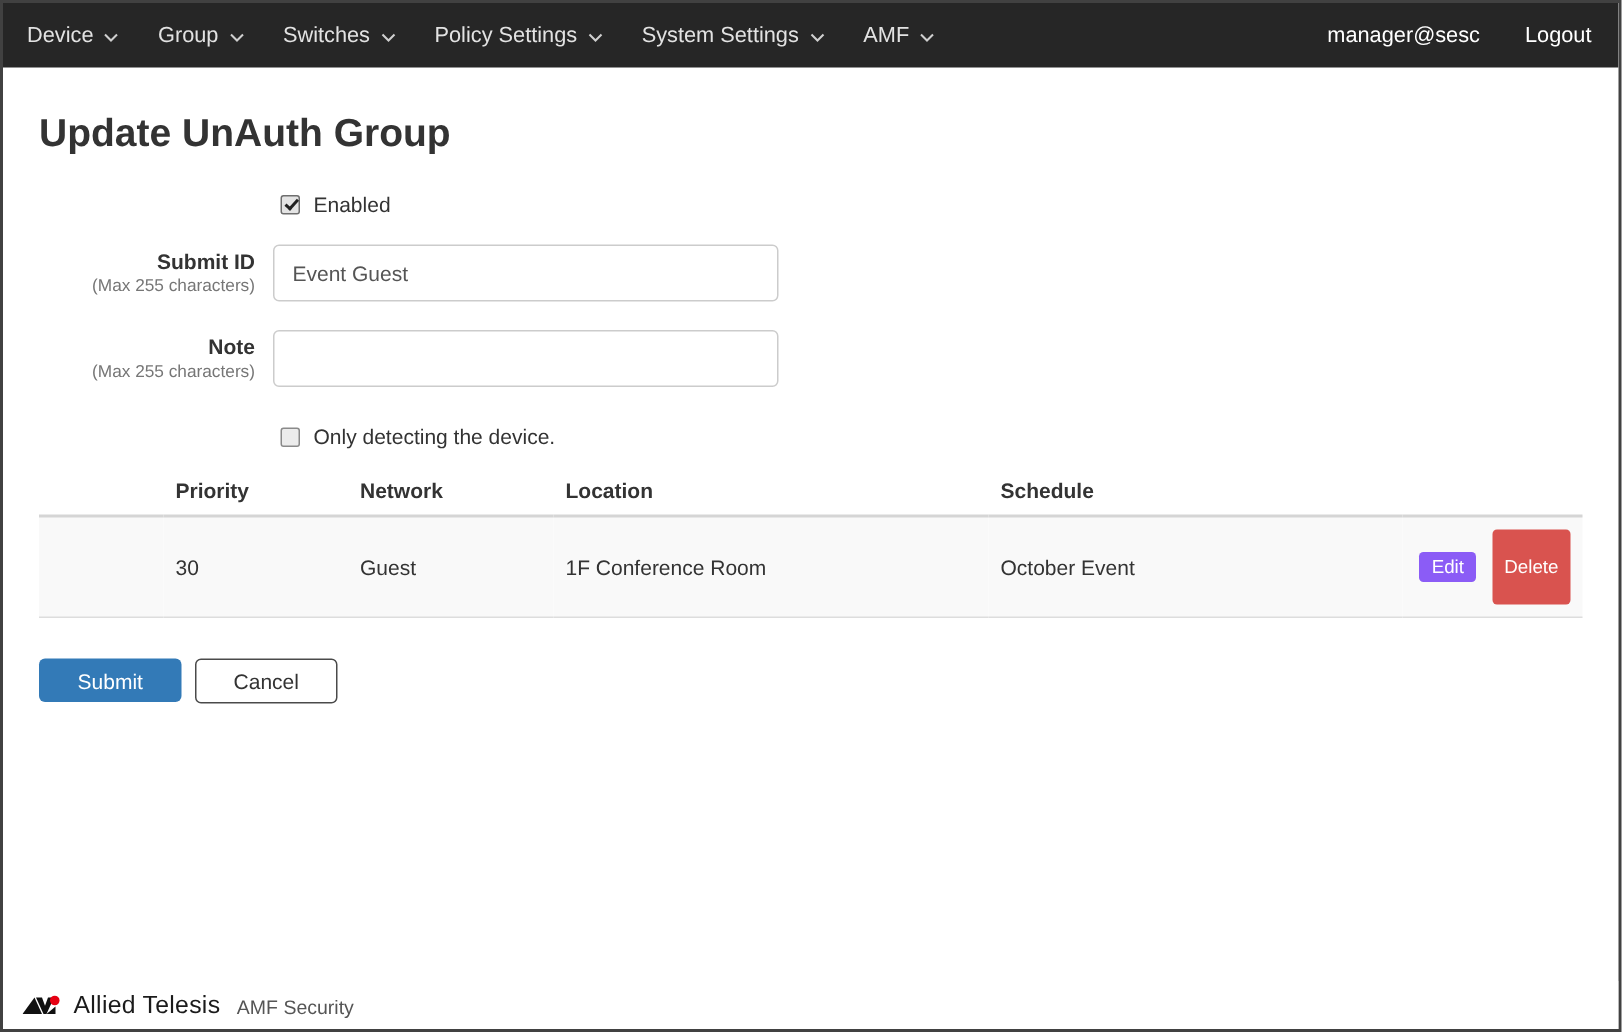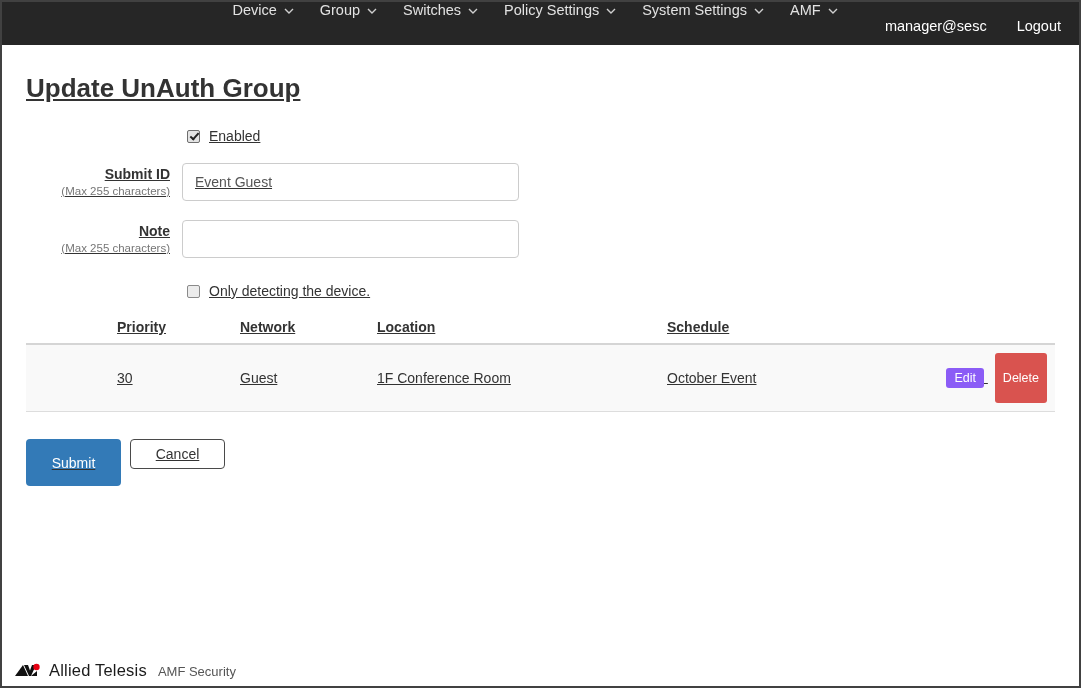--- a/index.html
+++ b/index.html
@@ -6,35 +6,35 @@
   html,body { width:1081px; height:688px; }
   body {
     font-family: "Liberation Sans", "DejaVu Sans", sans-serif;
     font-size:14px; color:#333; background:#fff;
     border:2px solid #414141; position:relative; overflow:hidden;
   }
 
   
   .navbar {
     height:43px; background:#262626; display:flex; align-items:center;
-    padding:0 14px; color:#e6e6e6;flex-direction:column;
+    padding:16px 14px; color:#e6e6e6;
   }
   .nav-left { display:flex; align-items:center; }
   .nav-item {
     display:flex; align-items:center; gap:7px; padding:0 13px;
     color:#e2e2e2; font-size:14.5px; cursor:pointer; text-decoration:none;
   }
   .nav-item:first-child { padding-left:2px; }
   .chev { display:inline-flex; margin-top:2px; color:#cfcfcf; }
   .nav-right { margin-left:auto; display:flex; align-items:center; }
   .nav-user { color:#fff; font-size:14.5px; padding-right:30px; }
   .nav-logout { color:#fff; font-size:14.5px; cursor:pointer; text-decoration:none; padding-right:4px; }
 
   
-  .content { padding:0 24px;text-decoration:underline; }
+  .content { padding:0 24px; }
   .page-title { font-size:26px; font-weight:600; color:#333; margin:28px 0 24px; }
 
   .check-row { display:flex; align-items:center; gap:9px; margin-left:161px; font-size:14px; color:#333; }
   .cbx {
     width:13px; height:13px; border:1px solid #8a8a8a; background:#ececec;
     border-radius:2px; position:relative; display:inline-block; cursor:pointer; flex:0 0 auto;
   }
   .cbx.checked { background:#e4e4e4; border-color:#6e6e6e; }
   .cbx.checked::after {
     content:""; position:absolute; left:2px; top:2px; width:7px; height:3px;
@@ -67,21 +67,21 @@
     background:#f9f9f9; vertical-align:middle;
   }
   col.c-spacer { width:83px; } col.c-priority { width:123px; } col.c-network { width:137px; }
   col.c-location { width:290px; } col.c-schedule { width:auto; } col.c-actions { width:120px; }
   .cell-actions { text-align:right; white-space:nowrap; }
   .btn-edit { background:#8b5cf6; font-size:12.5px; padding:3px 8px; border-radius:3px; }
   .btn-delete { background:#d9534f; font-size:12.5px; padding:18px 8px; border-radius:3px; margin-left:7px; }
 
   
   .actions { margin-top:27px; display:flex; }
-  .btn-submit { background:#337ab7; width:95px; height:47px; font-size:14px; border-radius:4px; }
+  .btn-submit { background:#337ab7; width:95px; height:29px; font-size:14px; border-radius:4px; }
   .btn-cancel {
     background:#fff; color:#333; width:95px; height:30px; font-size:14px;
     border:1px solid #4a4a4a; border-radius:4px; margin-left:9px; cursor:pointer; font-family:inherit;
   }
 
   
   .footer {
     position:absolute; left:0; right:0; bottom:0; height:32px;
     display:flex; align-items:center; padding:0 13px; background:#fff;
   }

